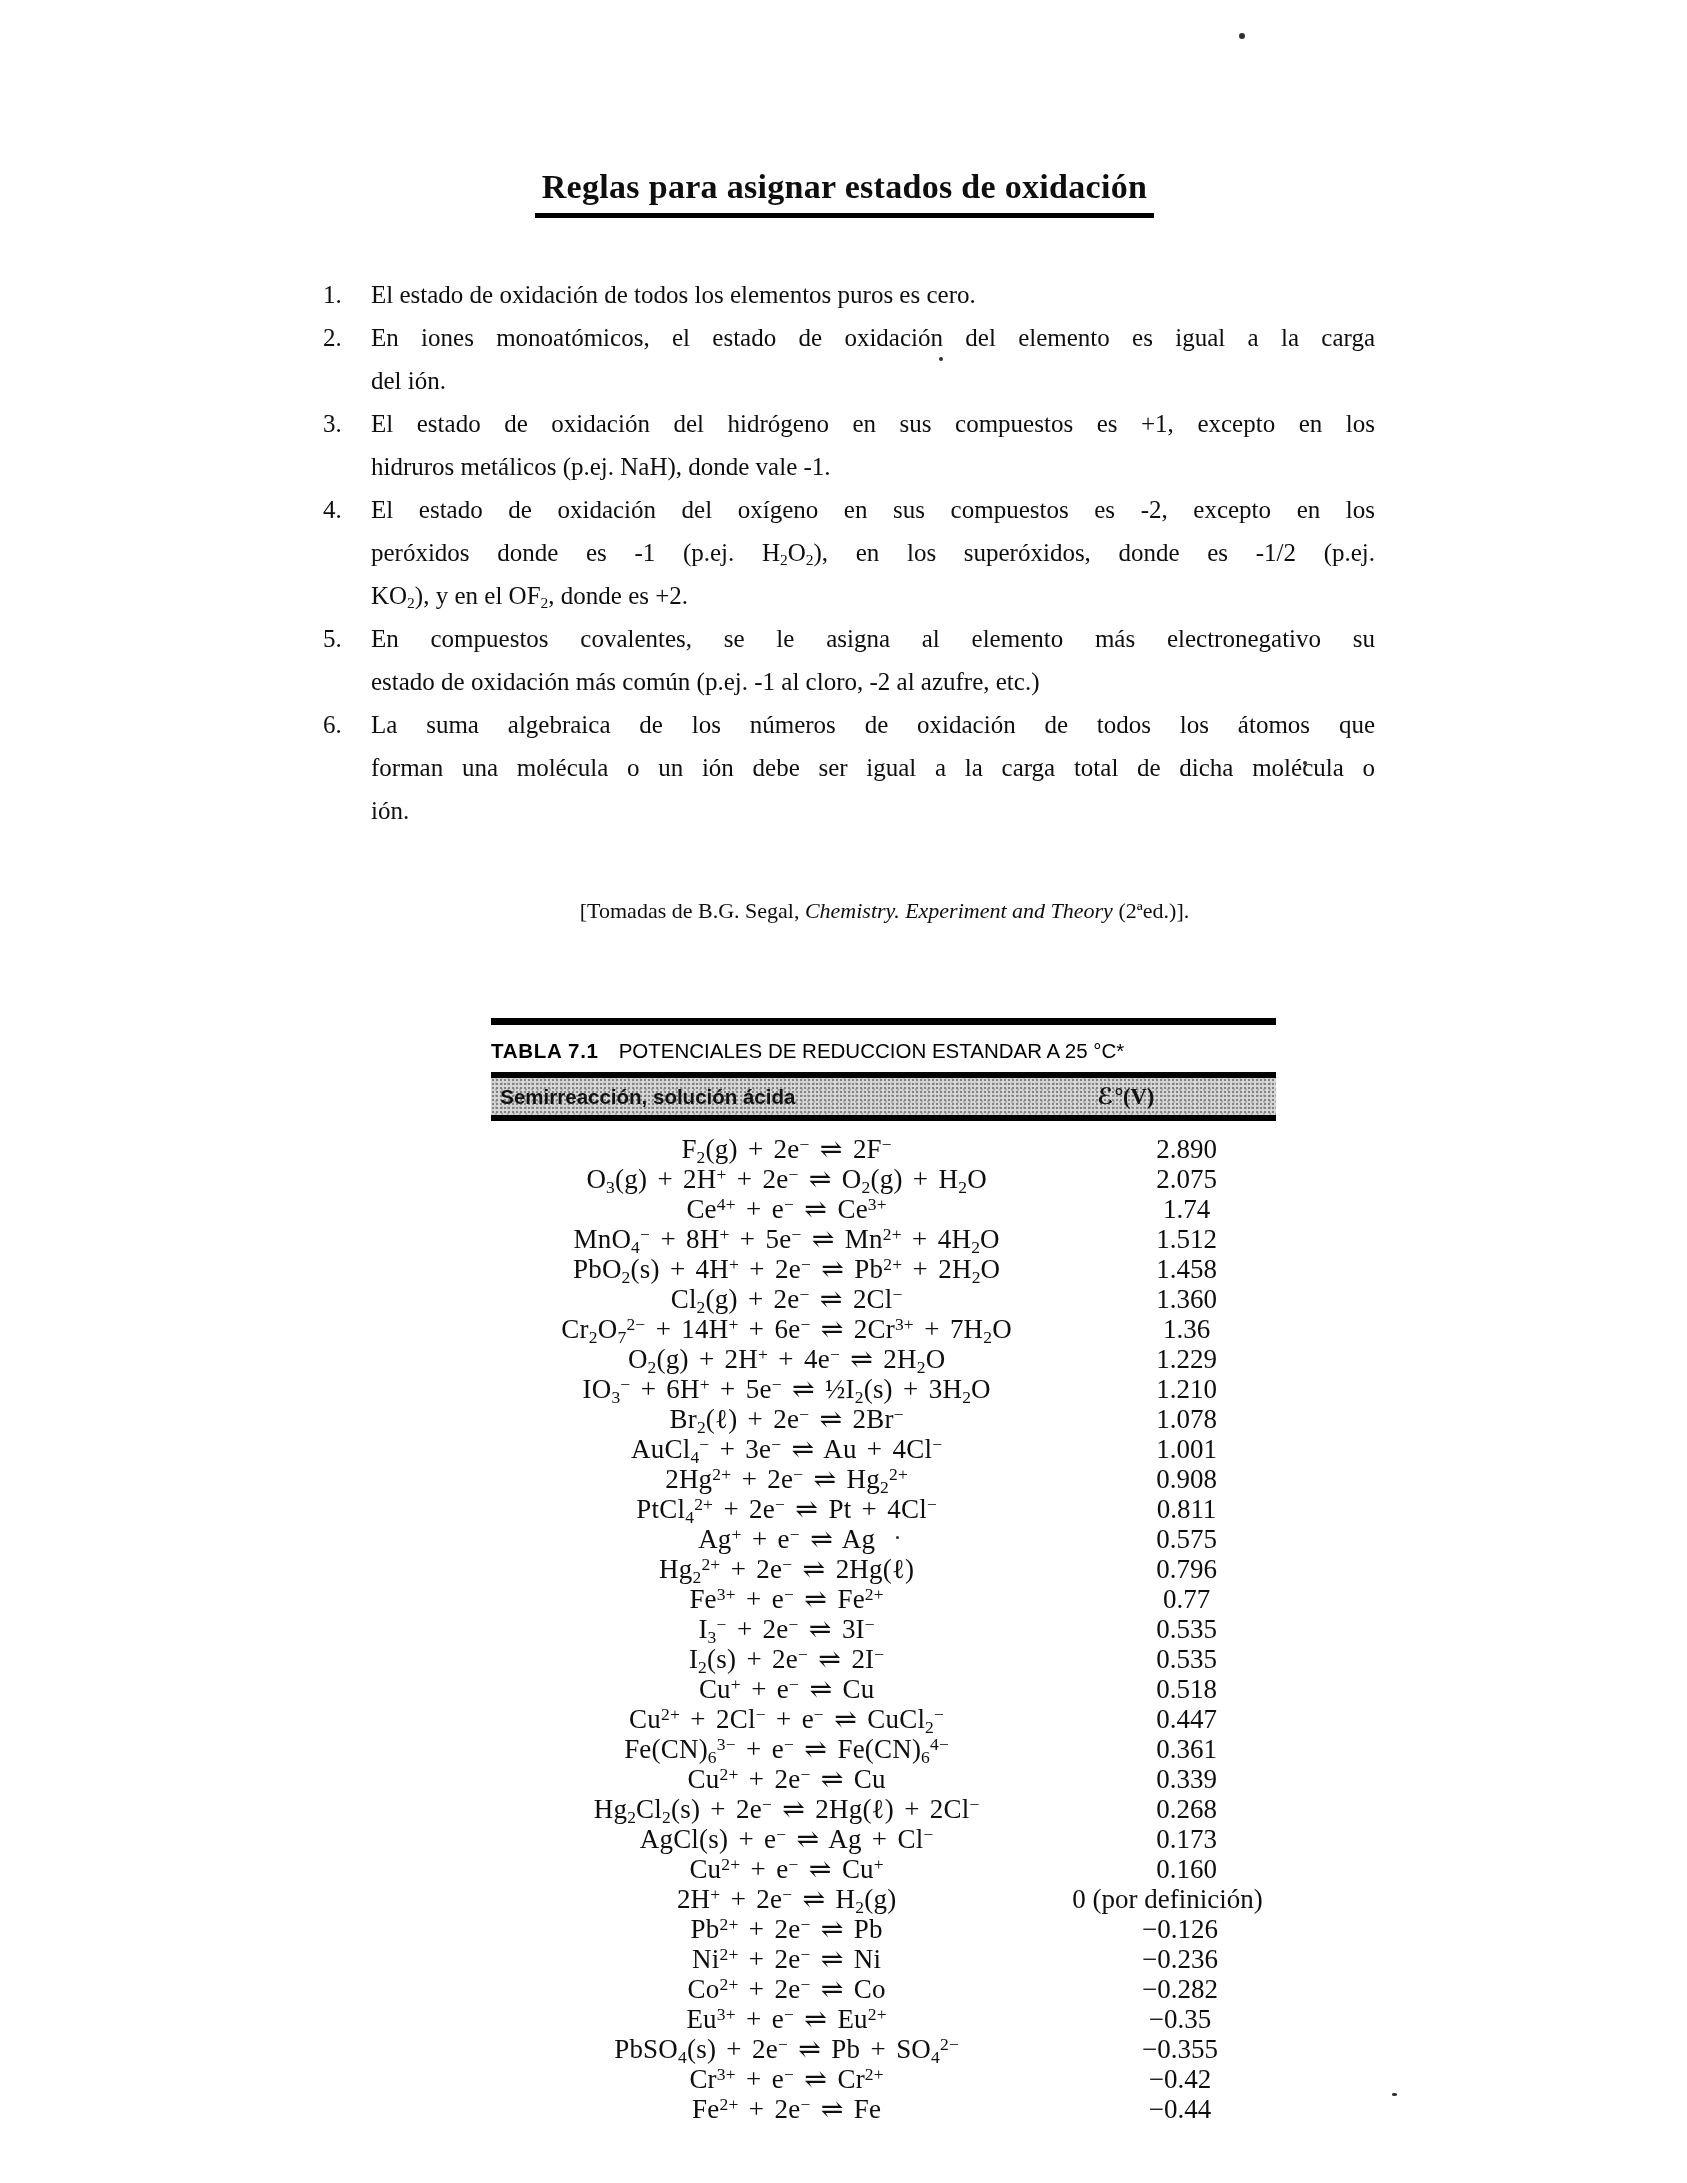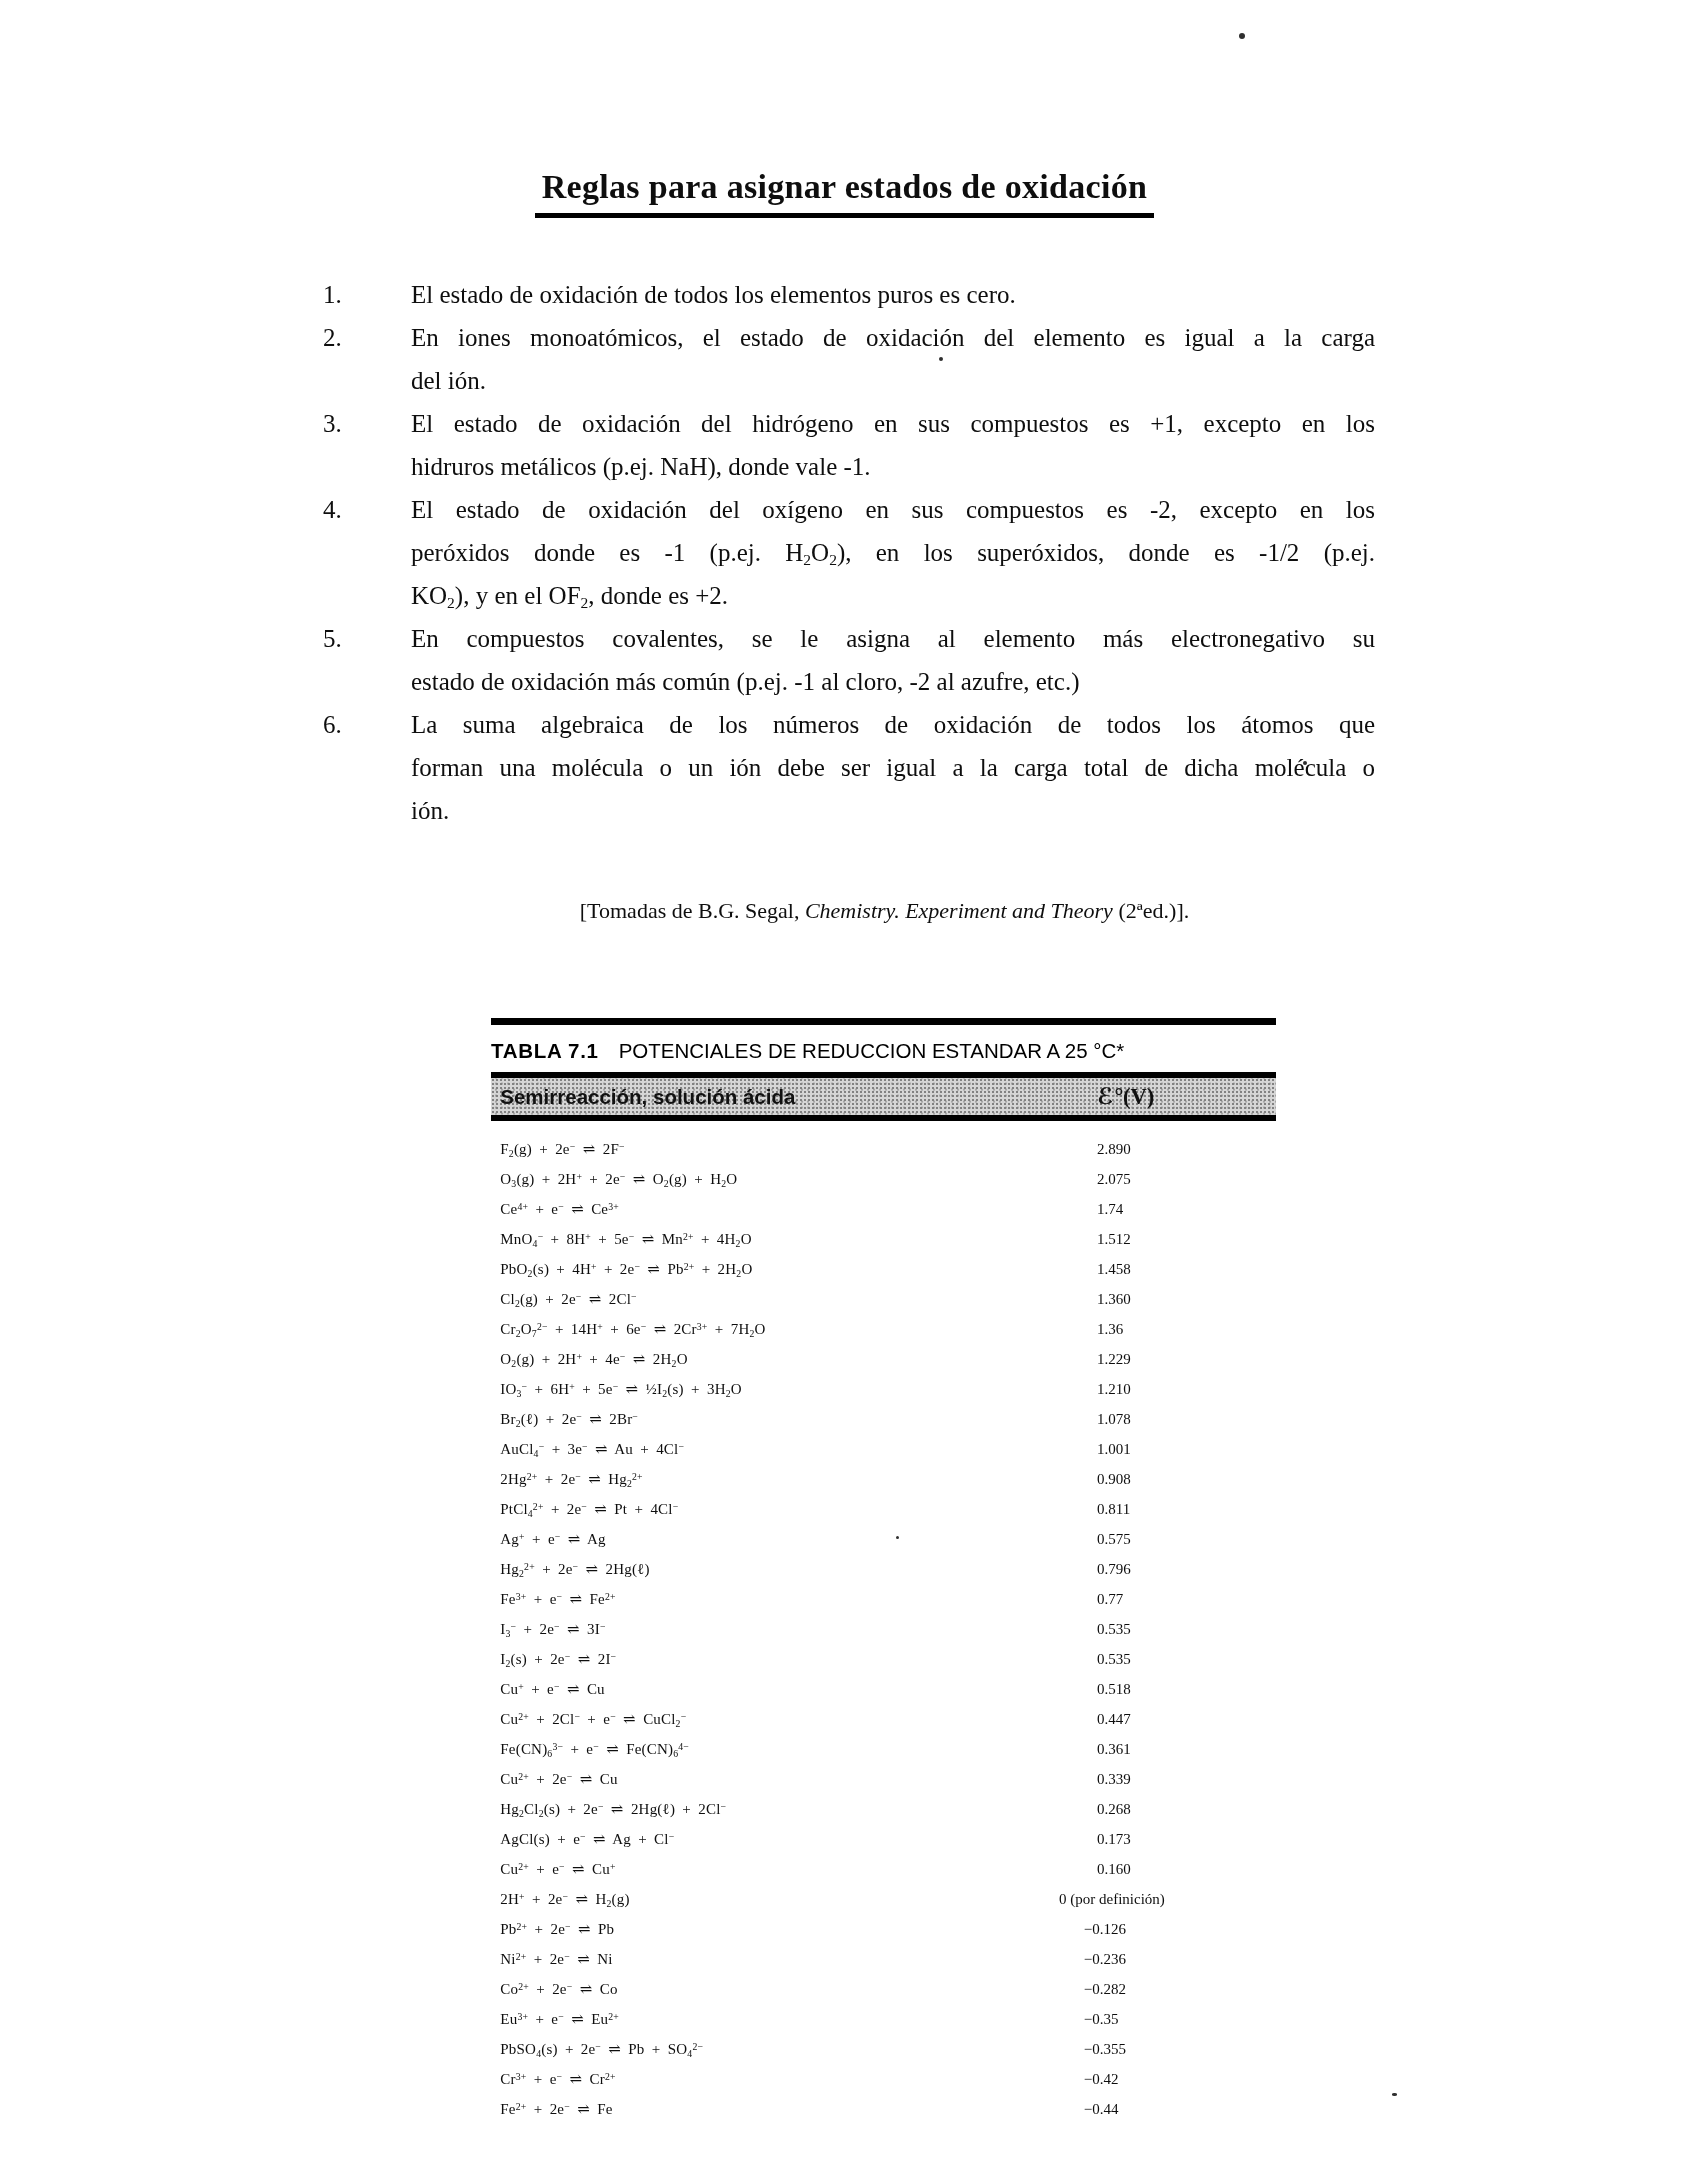--- a/index.html
+++ b/index.html
@@ -16,21 +16,21 @@
     display:inline-block;transform:translateX(56px);
     font-size:34px;font-weight:bold;letter-spacing:0.3px;
     border-bottom:5.3px solid #000;padding:0 6.6px 6.6px 6.6px;
   }
 
   
   .rules{position:absolute;top:273px;left:323px;width:1052px;font-size:25px;line-height:43px;}
   .rule{display:flex;}
   .num{width:48px;flex:none;}
   .txt{flex:1;}
-  .txt .line{text-align:justify;margin-left:40px;}
+  .txt .line{text-align:justify;}
   .txt .line.stretch{text-align-last:justify;}
   .rules sub{font-size:0.62em;vertical-align:-0.25em;line-height:0;}
 
   
   .citation{position:absolute;top:898px;left:491px;width:787px;text-align:center;font-size:22px;}
   .citation i{}
 
   
   .tbl{position:absolute;top:1018px;left:491px;width:785px;}
   .rule-top{height:6.6px;background:#000;}
@@ -48,21 +48,21 @@
       radial-gradient(circle,#7e7e7e 0.7px,transparent 0.9px),
       radial-gradient(circle,#a3a3a3 0.7px,transparent 0.9px);
     background-size:4px 4px,6px 6px;background-position:0 0,2px 2.6px;
     font-family:"Liberation Sans","DejaVu Sans",sans-serif;
     font-weight:bold;font-size:20.5px;color:#111;
   }
   .band .h-rxn{flex:1;padding-left:9.3px;}
   .band .h-pot{width:179px;flex:none;padding-left:18px;font-family:"Liberation Serif","DejaVu Serif","DejaVu Sans",serif;font-size:22.5px;}
   .band .h-pot .sym{font-style:italic;margin-right:0.7px;}
   .rows{margin-top:13.2px;}
-  .trow{display:flex;align-items:center;height:30px;font-size:15px;}
+  .trow{display:flex;align-items:center;height:30px;font-size:27px;text-align:center;}
   .rxn{flex:1;padding-left:9.3px;word-spacing:3.3px;letter-spacing:0.2px;white-space:nowrap;}
   .val{width:179px;flex:none;padding-left:24px;white-space:nowrap;}
   .val.neg{text-indent:-13.2px;}
   .val.long{text-indent:-38px;}
   .rows sub{font-size:0.65em;vertical-align:-0.3em;line-height:0;}
   .rows sup{font-size:0.65em;vertical-align:0.45em;line-height:0;}
 
   
   .speck{position:absolute;background:#2f2f2f;border-radius:50%;}
 </style>

